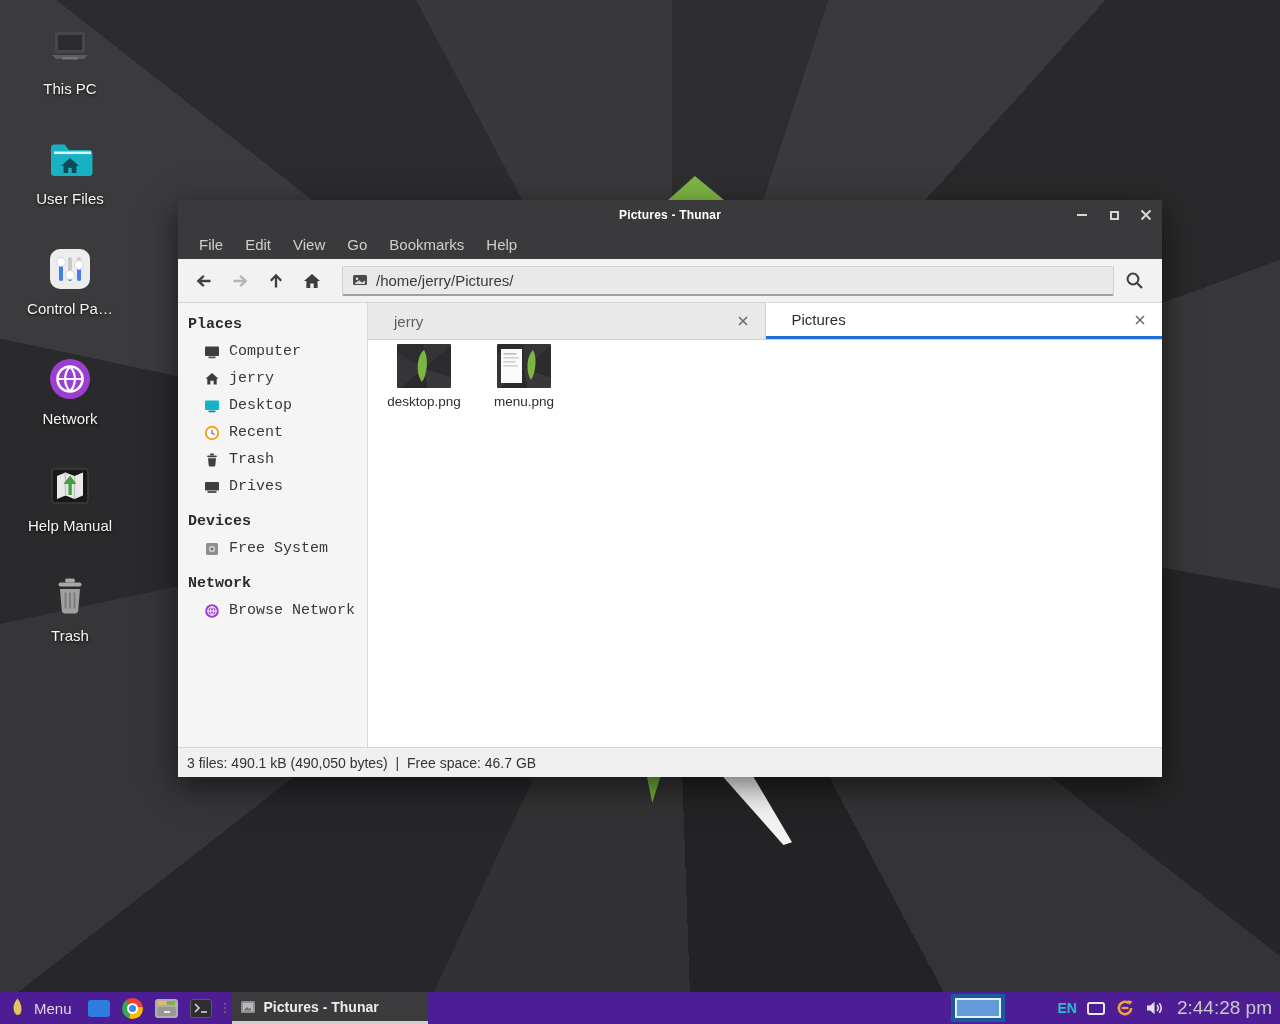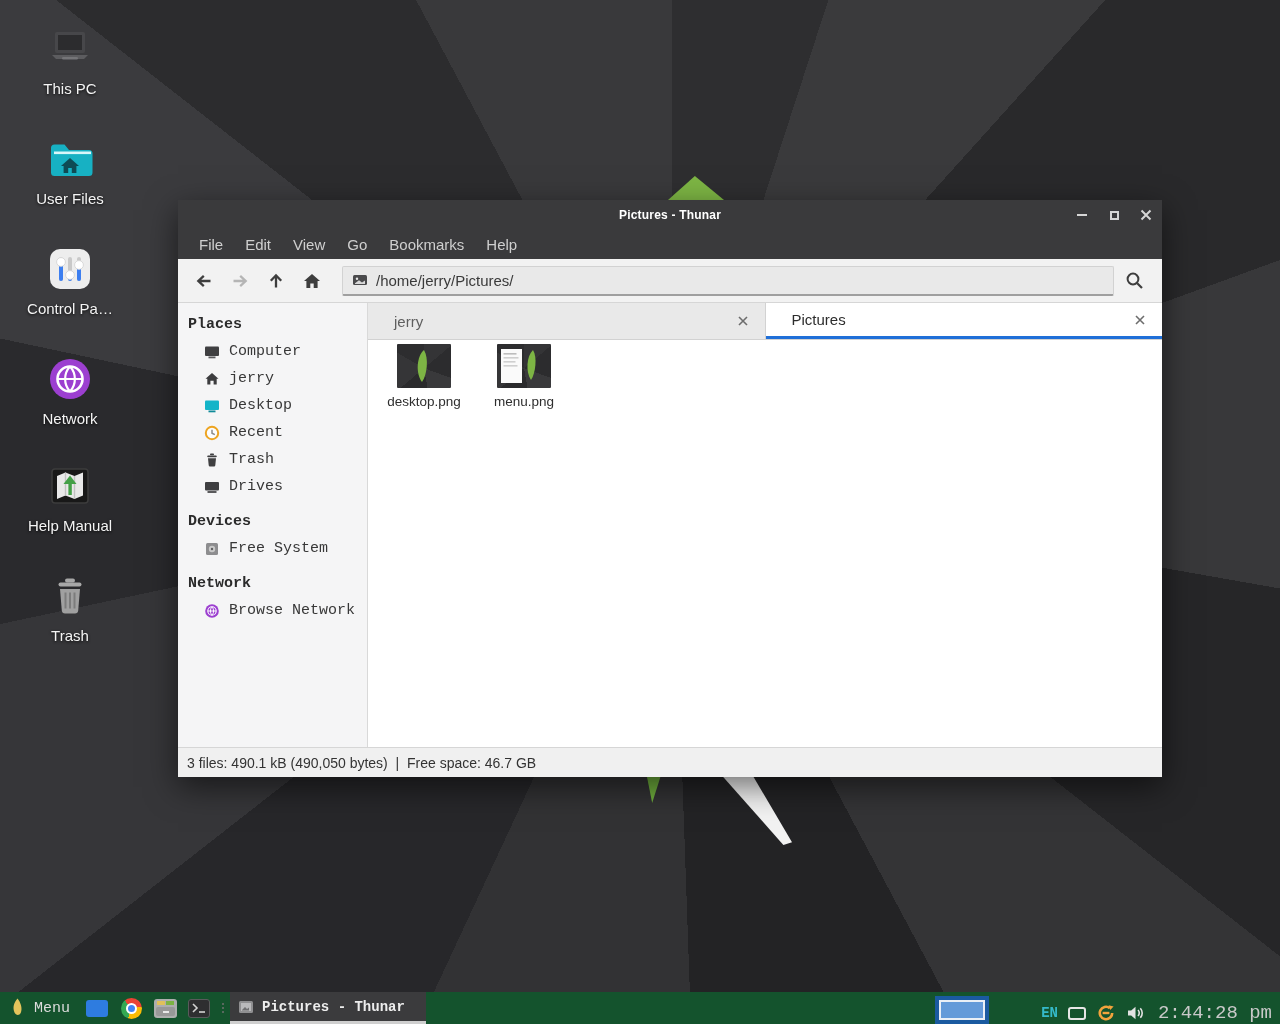--- a/index.html
+++ b/index.html
@@ -78,31 +78,31 @@
       repeating-linear-gradient(90deg,#8f8f8f 0 3px,rgba(0,0,0,0) 3px 10px) 5px 19px / 40px 4px no-repeat,
       repeating-linear-gradient(90deg,#c4c4c4 0 4px,rgba(0,0,0,0) 4px 10px) 5px 25px / 40px 2px no-repeat,
       #ffffff;
       border:2px solid #3a3a3c; border-bottom:5px solid #3a3a3c; }
   .file-name { margin-top:6px; font-size:13.5px; color:#2e2e2e; }
 
   .statusbar { height:30px; background:#f0f0f0; border-top:1px solid #d6d6d6; display:flex;
     align-items:center; padding-left:9px; font-size:14px; color:#333; flex:0 0 30px; }
 
   
-  .taskbar { position:absolute; left:0; bottom:0; width:1280px; height:32px; background:#14532d;
-    z-index:10; display:flex; align-items:center;font-family:Liberation Mono, monospace; }
+  .taskbar { position:absolute; left:0; bottom:0; width:1280px; height:32px; background:#4c1d95;
+    z-index:10; display:flex; align-items:center; }
   .tb-menu { display:flex; align-items:center; gap:8px; padding:0 10px 0 8px; height:100%; cursor:pointer; }
   .tb-menu-label { color:#dcdcdc; font-size:15px; }
   .tb-launcher { width:34px; height:100%; display:flex; align-items:center; justify-content:center; cursor:pointer; }
   .tb-sep { color:#777; width:10px; display:flex; flex-direction:column; align-items:center; gap:2px; margin:0 2px; }
   .tb-sep i { width:2px; height:2px; background:#6f6f6f; border-radius:50%; display:block; }
   .tb-task { width:196px; height:100%; background:#3b3b3d; border-bottom:3px solid #cfcfcf;
     display:flex; align-items:center; gap:8px; padding:0 8px; cursor:pointer; }
   .tb-task-label { color:#ededed; font-size:14px; font-weight:bold; white-space:nowrap; }
-  .tb-right { margin-left:auto; display:flex; align-items:flex-end; height:100%;border-radius:14px; }
+  .tb-right { margin-left:auto; display:flex; align-items:center; height:100%;border-radius:14px; }
   .pager { width:54px; height:28px; background:#1a5aa0; margin-right:52px; padding:4px; cursor:pointer; }
   .pager-ws { width:100%; height:100%; border:2px solid #e9eff6; background:#639ad9; }
   .tray { display:flex; align-items:center; gap:10px; padding-right:8px; }
   .tray-kbd { color:#35b9c9; font-size:14px; font-weight:bold; cursor:pointer; }
   .tray-display { width:18px; height:13px; border:2px solid #e6e6e6; border-radius:3px; cursor:pointer; }
   .tray-clock { color:#c9c9c9; font-size:19px; padding-left:4px; cursor:pointer; }
 
   .chrome-icon { width:21px; height:21px; border-radius:50%;
     background:conic-gradient(from -40deg, #ea4335 0 120deg, #fbbc05 120deg 240deg, #34a853 240deg 360deg);
     position:relative; }

